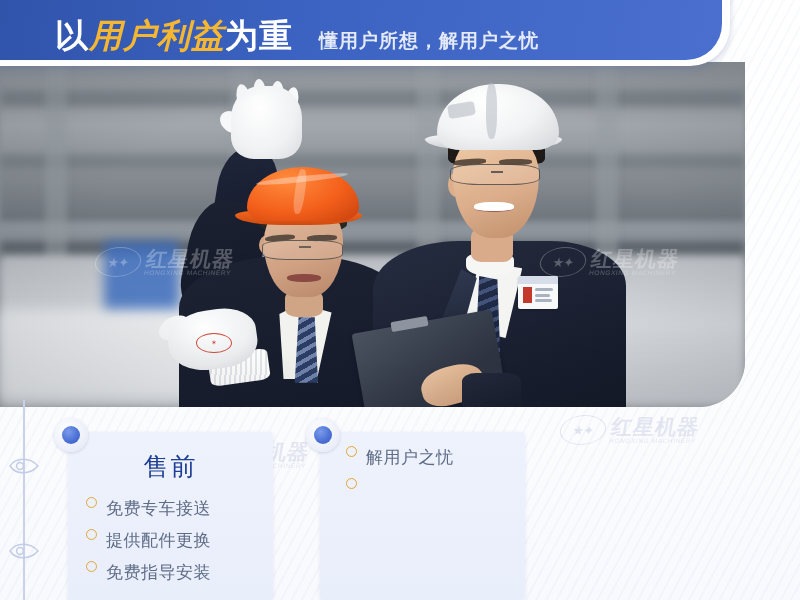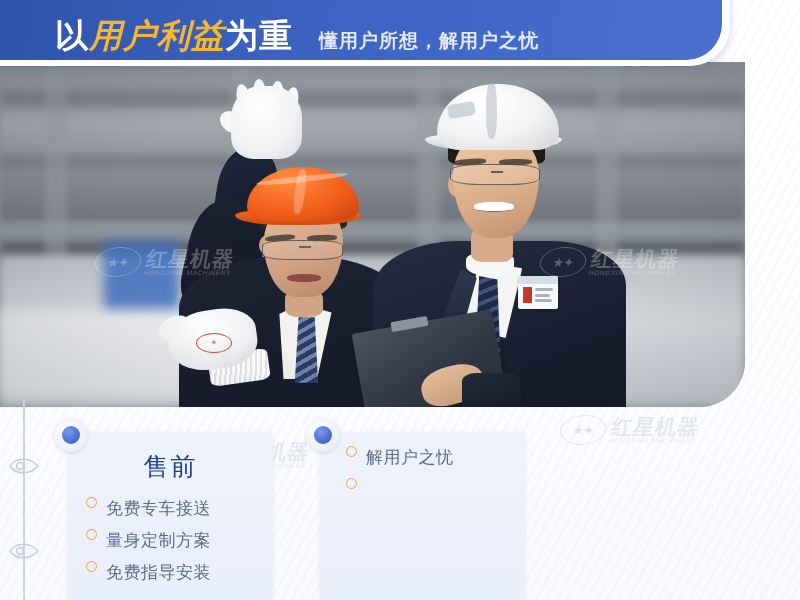--- a/index.html
+++ b/index.html
@@ -650,21 +650,21 @@
           <div class="dot-core"></div>
         </div>
       <div class="card-title">售前</div>
       <ul class="card-list">
         <li>
           <span class="bullet"></span>
           <span>免费专车接送</span>
         </li>
         <li>
           <span class="bullet"></span>
-          <span>量身定制方案</span>
+          <span>提供配件更换</span>
         </li>
         <li>
           <span class="bullet"></span>
           <span>免费指导安装</span>
         </li>
       </ul>
     </div>
 
     <div class="card card-2">
       <div class="dot">

